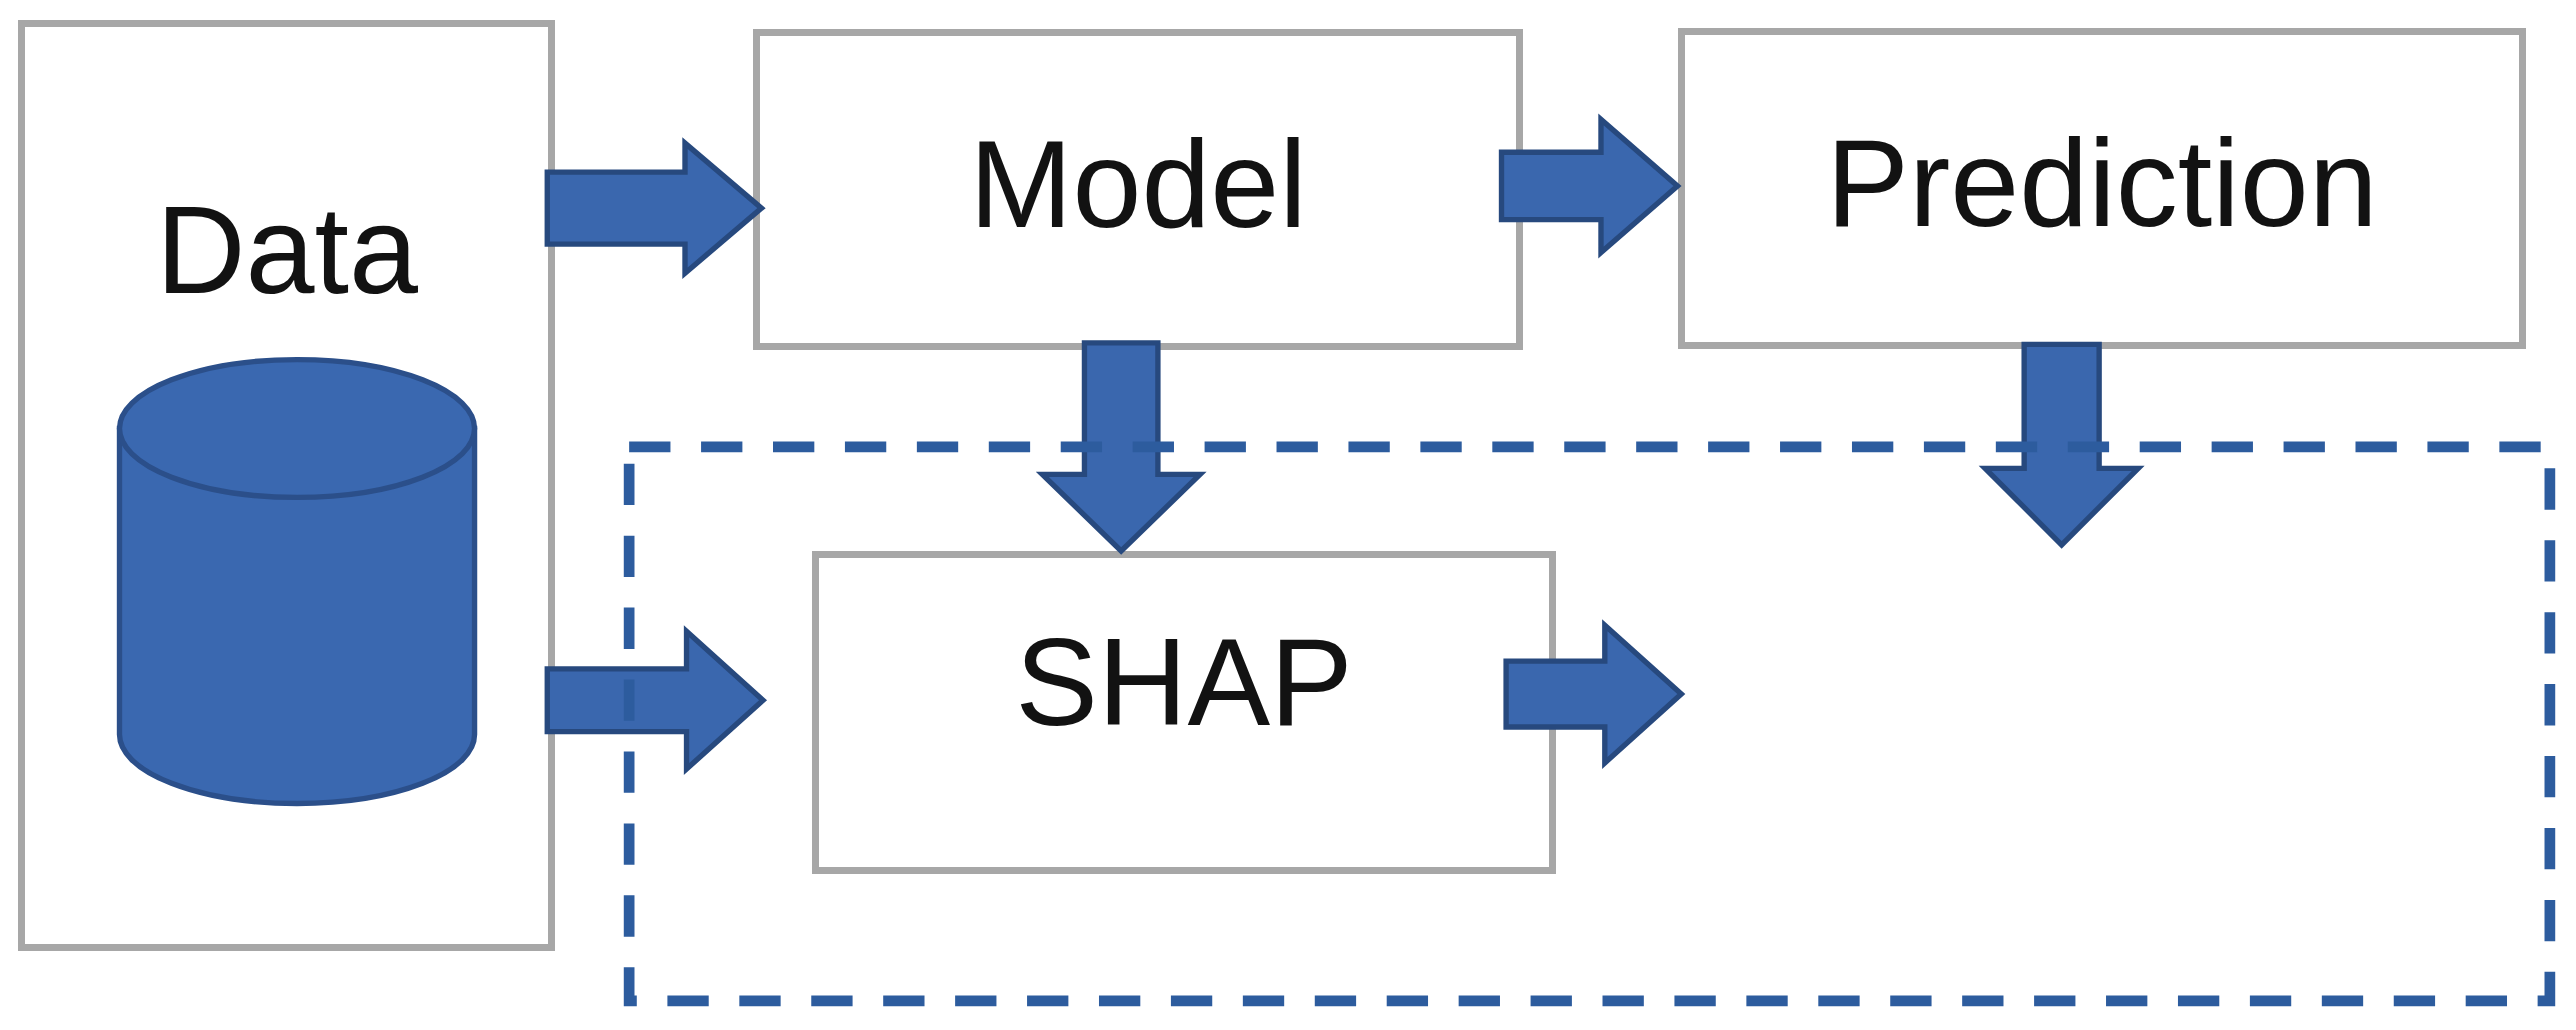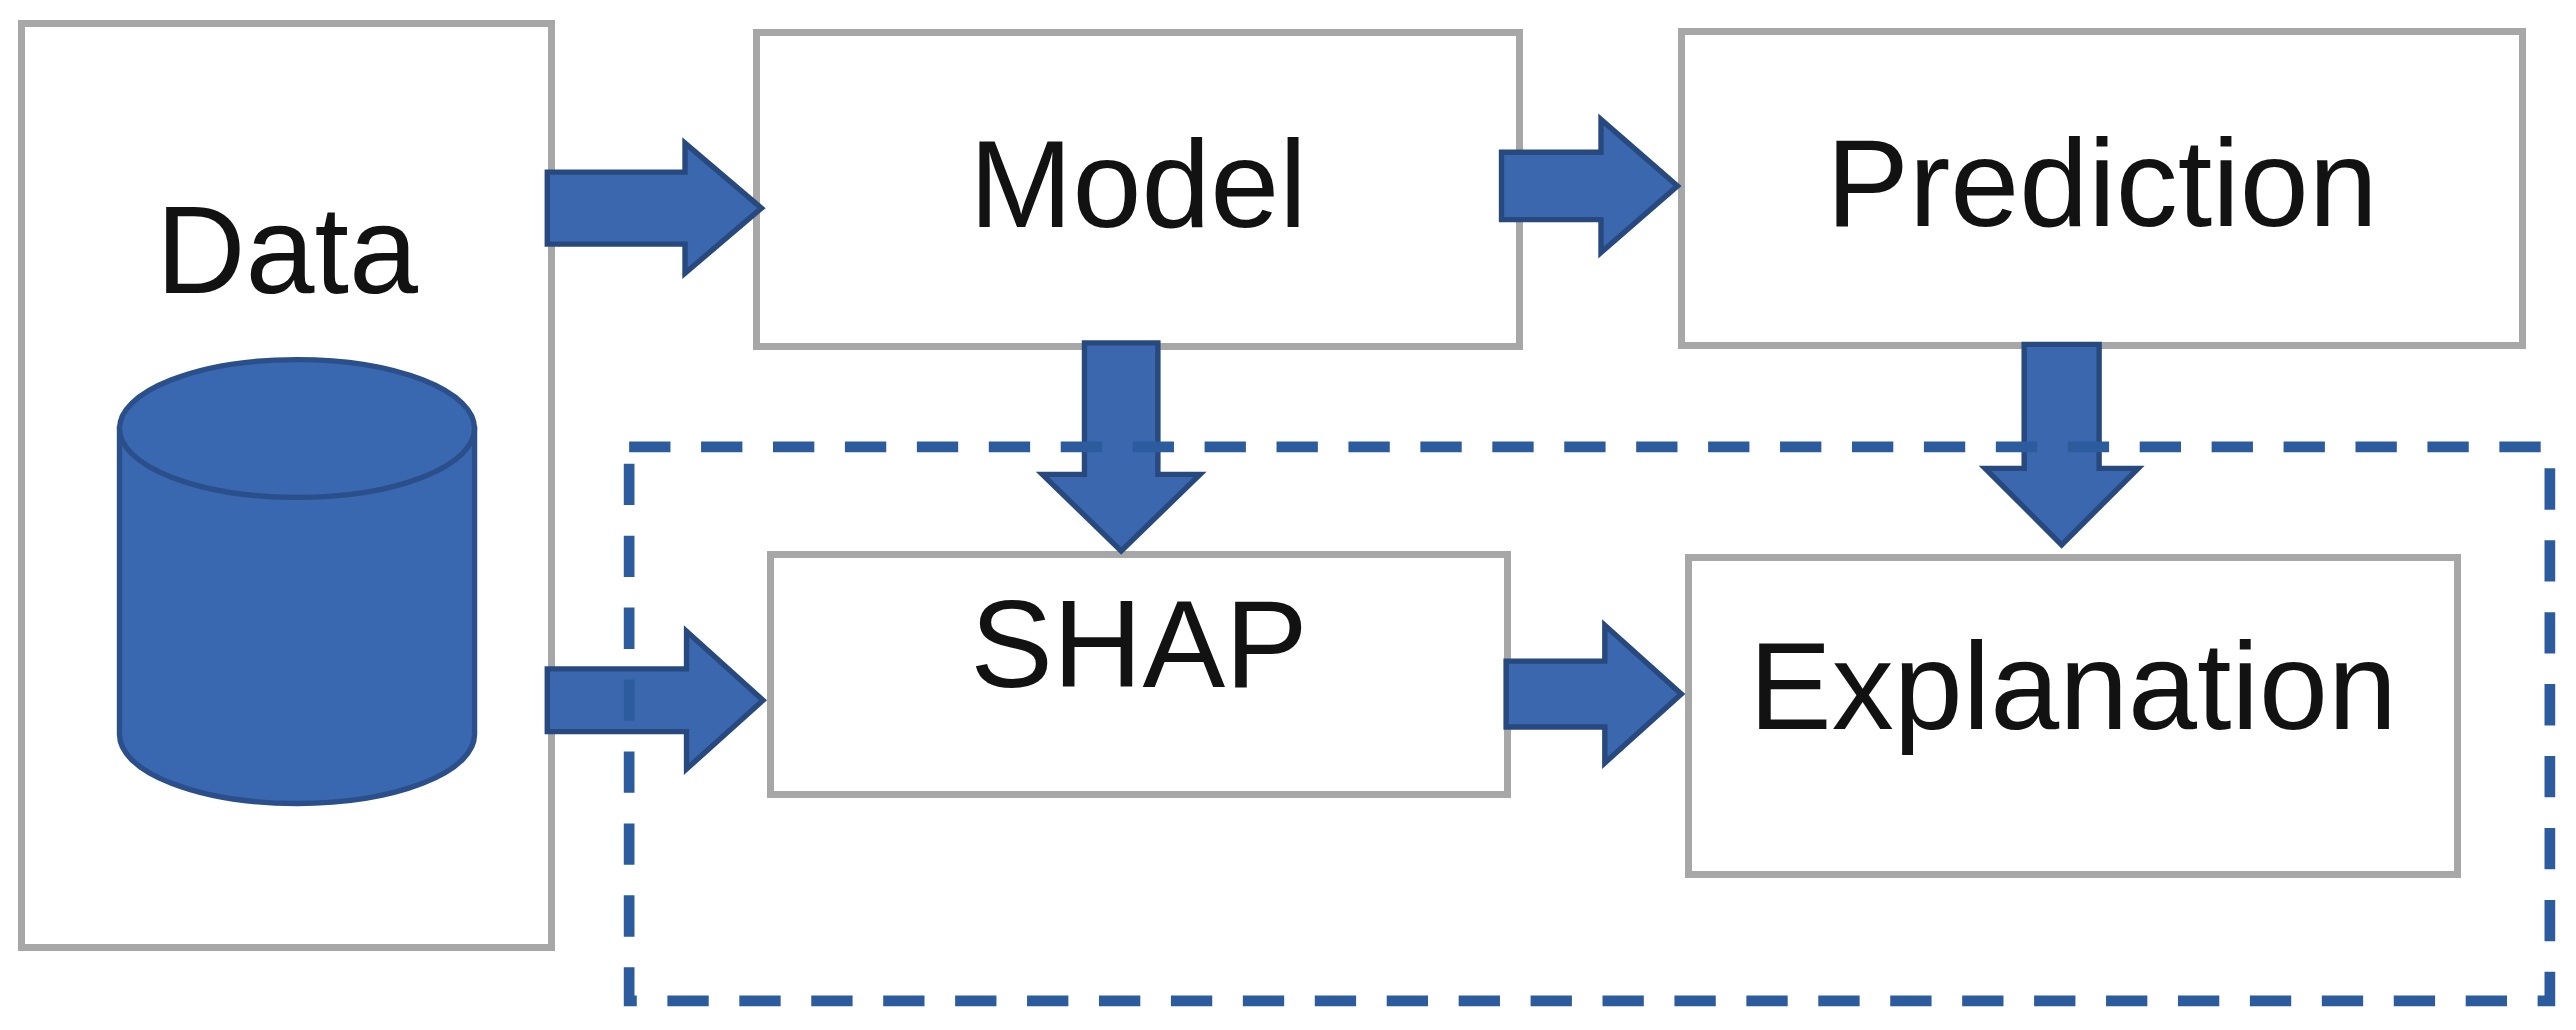--- a/index.html
+++ b/index.html
@@ -28,21 +28,21 @@
     line-height: 1;
     white-space: nowrap;
   }
   #box-data {
     left: 18.4px; top: 20px; width: 537px; height: 931px;
     align-items: flex-start;
     padding-top: 161px;
   }
   #box-model      { left: 753px;  top: 29px;  width: 770px;  height: 321px; padding-bottom: 10.7px; }
   #box-prediction { left: 1662px; top: 27.6px;  width: 848px; height: 321px; padding-bottom: 10.7px; margin-left: 16px; }
-  #box-shap       { left: 767px; top: 551px; width: 744px;  height: 247px; padding-bottom: 61px; }
+  #box-shap       { left: 812px; top: 551px; width: 744px;  height: 323px; padding-bottom: 61px; }
   #box-explanation{ left: 1685px; top: 554px; width: 776px; height: 324px; padding-bottom: 61px; }
   #diagram-svg {
     position: absolute;
     left: 0; top: 0;
     width: 2576px; height: 1030px;
     z-index: 2;
     pointer-events: none;
   }
 </style>
 </head>
@@ -59,23 +59,20 @@
   </div>
 
   <div class="node-box" id="box-prediction">
     <span class="node-label">Prediction</span>
   </div>
 
   <div class="node-box" id="box-shap">
     <span class="node-label">SHAP</span>
   </div>
 
-  <div class="node-box" id="box-explanation">
-    <span class="node-label">Explanation</span>
-  </div>
 
   <svg id="diagram-svg" viewBox="0 0 3366 1346" xmlns="http://www.w3.org/2000/svg">
 
     <g>
       <path d="M 156 560 L 156 960 A 232 90 0 0 0 620 960 L 620 560 Z" fill="#3a68b0" stroke="#2b4f8a" stroke-width="7"></path>
       <ellipse cx="388" cy="560" rx="232" ry="90" fill="#3a68b0" stroke="#2b4f8a" stroke-width="7"></ellipse>
     </g>
 
     <g id="arrow-group">
         <polygon points="715,225 895,225 895,187 995,272 895,357 895,319 715,319" fill="#3a67ae" stroke="#27497e" stroke-width="7" stroke-linejoin="miter"></polygon>

